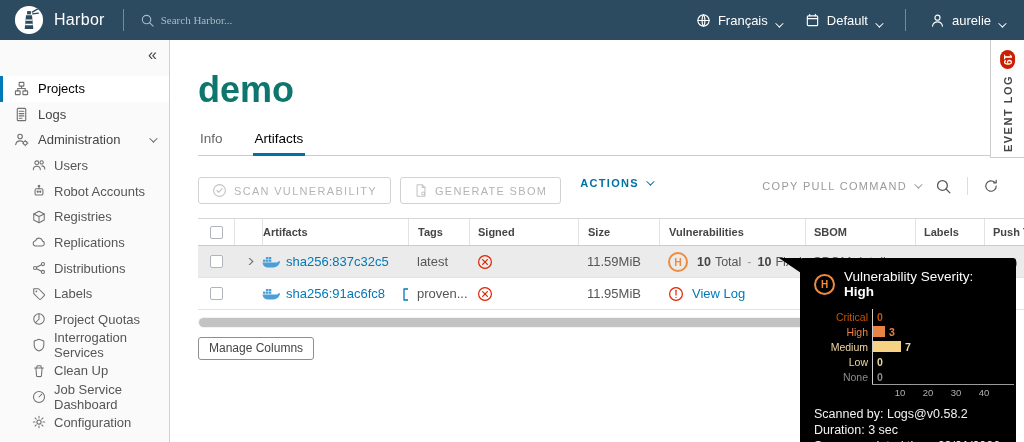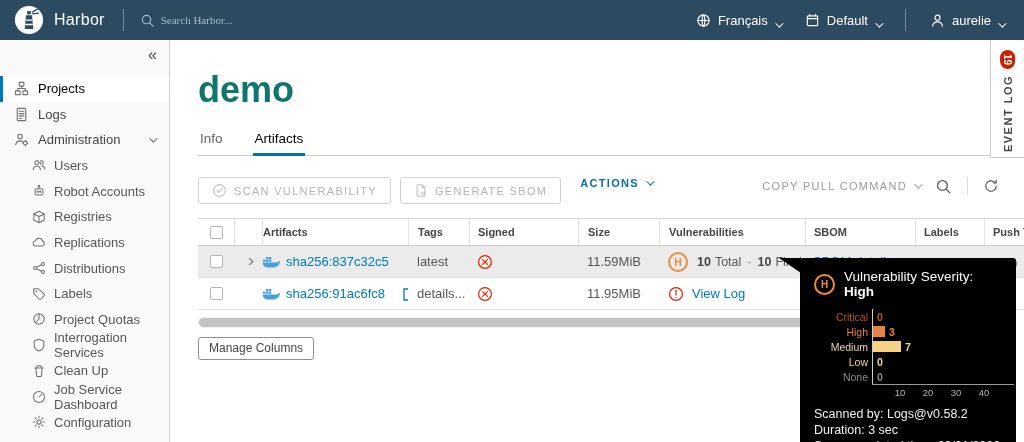--- a/index.html
+++ b/index.html
@@ -439,21 +439,21 @@
               </g>
             </svg>
           </span>
         <a class="blue art-link">sha256:91ac6fc8</a>
         <span class="fold">
             <svg class="ic" width="17" height="14" viewBox="0 0 17 14" style="color:#0079b8;stroke-width:1.3">
               <path d="M1 2h5.2l1.5 2H16v9H1z"></path>
             </svg>
           </span>
       </div>
-      <div class="cell c-tags">details...</div>
+      <div class="cell c-tags">proven...</div>
       <div class="cell c-signed">
           <span>
             <svg class="ic" width="16" height="16" viewBox="0 0 16 16" style="color:#e02200">
               <circle cx="8" cy="8" r="6.4"></circle>
               <path d="M5.6 5.6l4.8 4.8M10.4 5.6l-4.8 4.8"></path>
             </svg>
           </span>
         </div>
       <div class="cell c-size">11.95MiB</div>
       <div class="cell c-vuln">

